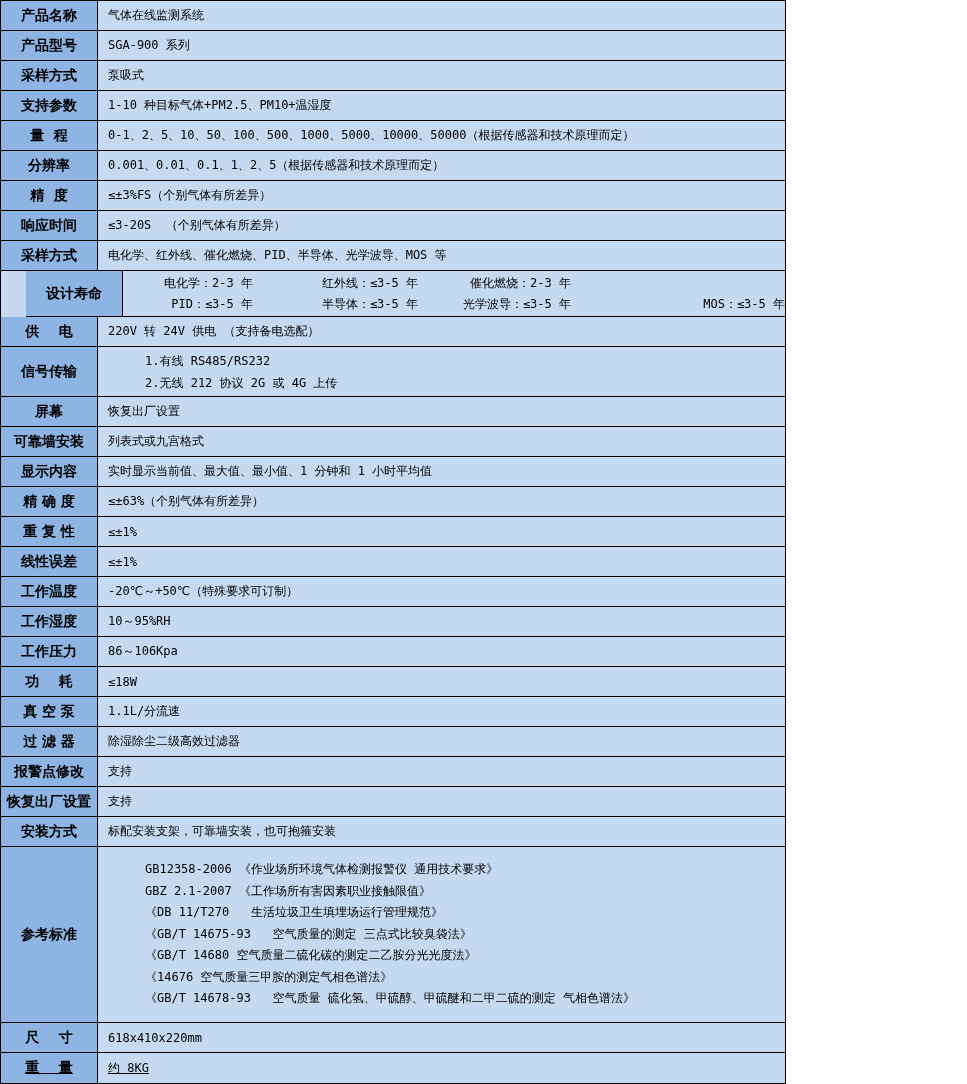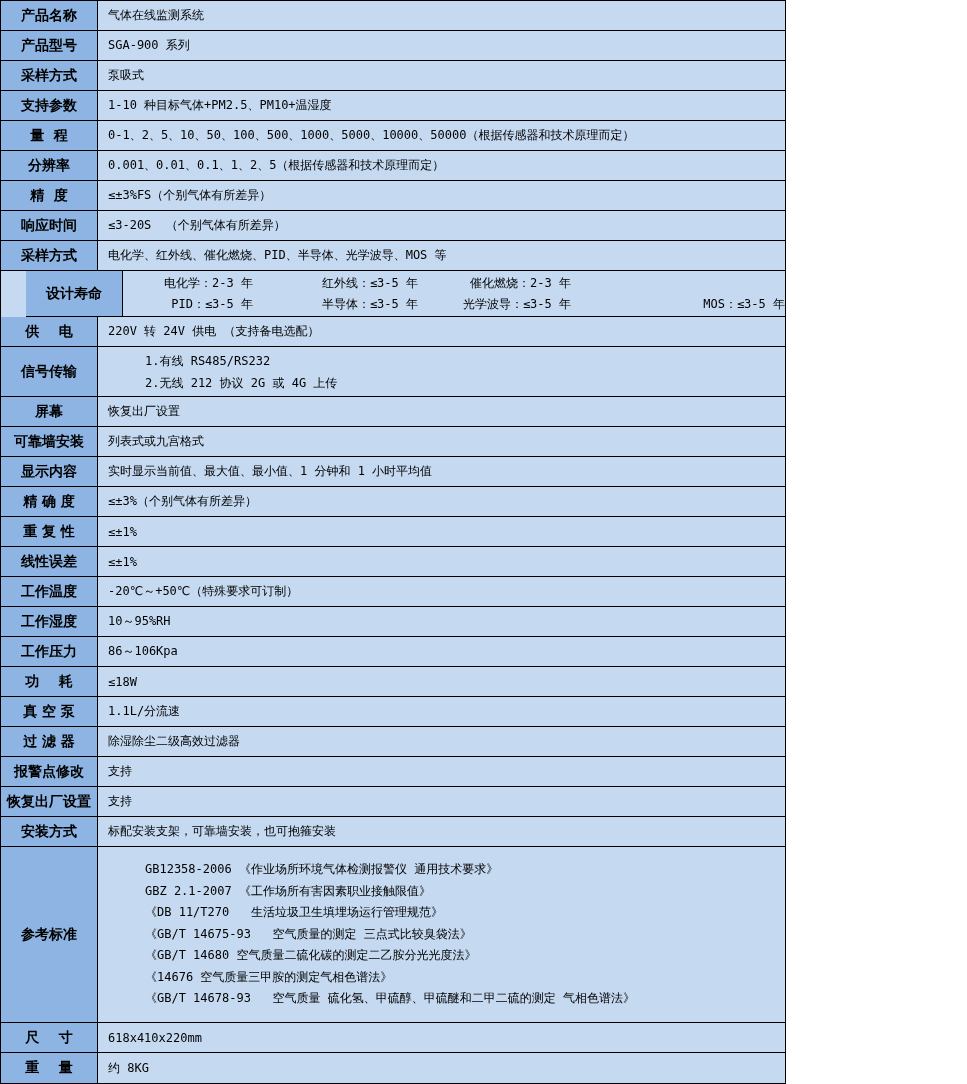--- a/index.html
+++ b/index.html
@@ -18,21 +18,21 @@
     width: 786px;
     height: 1084px;
     border: 1px solid var(--border);
     background: var(--value-bg);
   }
   .row {
     display: flex;
     height: 30px;
     border-bottom: 1px solid var(--border);
   }
-  .row:last-child { border-bottom: none; }
+  .row:last-child { border-bottom: none; text-decoration: underline; }
   .row--design   { height: 46px; margin-left: 25px; }
   .row--signal   { height: 50px; }
   .row--standards{ height: 176px; }
   .label {
     width: 97px;
     flex: 0 0 97px;
     background: var(--label-bg);
     border-right: 1px solid var(--border);
     display: flex;
     align-items: center;
@@ -156,21 +156,21 @@
     <div class="value">列表式或九宫格式</div>
   </div>
 
   <div class="row">
     <div class="label">显示内容</div>
     <div class="value">实时显示当前值、最大值、最小值、1 分钟和 1 小时平均值</div>
   </div>
 
   <div class="row">
     <div class="label">精 确 度</div>
-    <div class="value">≤±3%（个别气体有所差异）</div>
+    <div class="value">≤±63%（个别气体有所差异）</div>
   </div>
 
   <div class="row">
     <div class="label">重 复 性</div>
     <div class="value">≤±1%</div>
   </div>
 
   <div class="row">
     <div class="label">线性误差</div>
     <div class="value">≤±1%</div>

